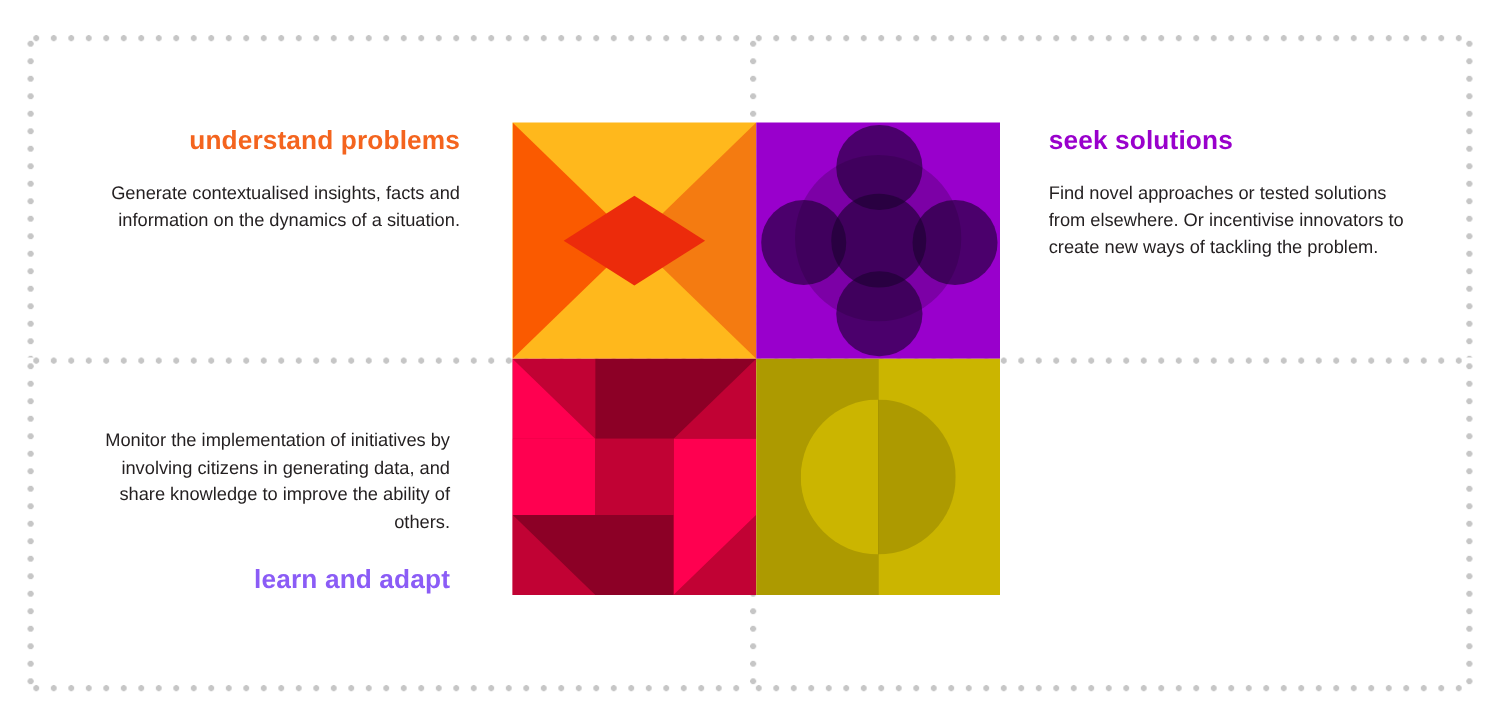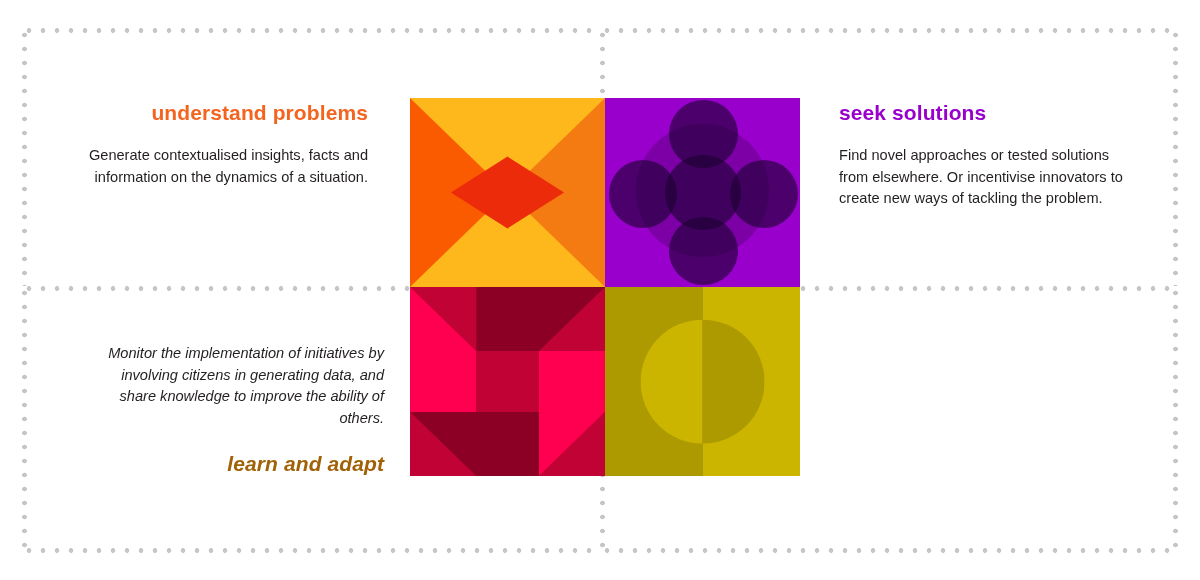--- a/index.html
+++ b/index.html
@@ -98,21 +98,21 @@
   .head.below { margin-bottom:0; margin-top:22px; }
 
   .body {
     font-size:14.6px;
     line-height:1.48;
     color:#231f20;
   }
 
   .c-understand { color:#f4641e; }
   .c-seek       { color:#9900cc; }
-  .c-learn      { color:#a16207; }
+  .c-learn      { color:#8b5cf6; }
   .c-decide     { color:#b5a300; }
 </style>
 </head>
 <body>
 
 <div id="stage">
 
   <div class="dots-h" style="left:22px;  top:28px;  width:578px;"></div>
   <div class="dots-v" style="left:22px;  top:28px;  height:258px;"></div>
   <div class="dots-h" style="left:22px;  top:286px; width:578px;"></div>
@@ -183,19 +183,19 @@
   <div class="txtblock left-al" style="left:839px; top:100px; width:295px;">
     <div class="head c-seek">seek solutions</div>
     <div class="body">Find novel approaches or tested solutions from elsewhere. Or incentivise innovators to create new ways of tackling the problem.</div>
   </div>
 
   <div class="txtblock right-al" style="left:68px; top:100px;">
     <div class="head c-understand">understand problems</div>
     <div class="body">Generate contextualised insights, facts and information on the dynamics of a situation.</div>
   </div>
 
-  <div class="txtblock right-al" style="left:84px; top:343px;font-style:italic;">
+  <div class="txtblock right-al" style="left:60px; top:343px;">
     <div class="body">Monitor the implementation of initiatives by involving citizens in generating data, and share knowledge to improve the ability of others.</div>
     <div class="head below c-learn">learn and adapt</div>
   </div>
 
 
 </div>
 
 </body></html>

